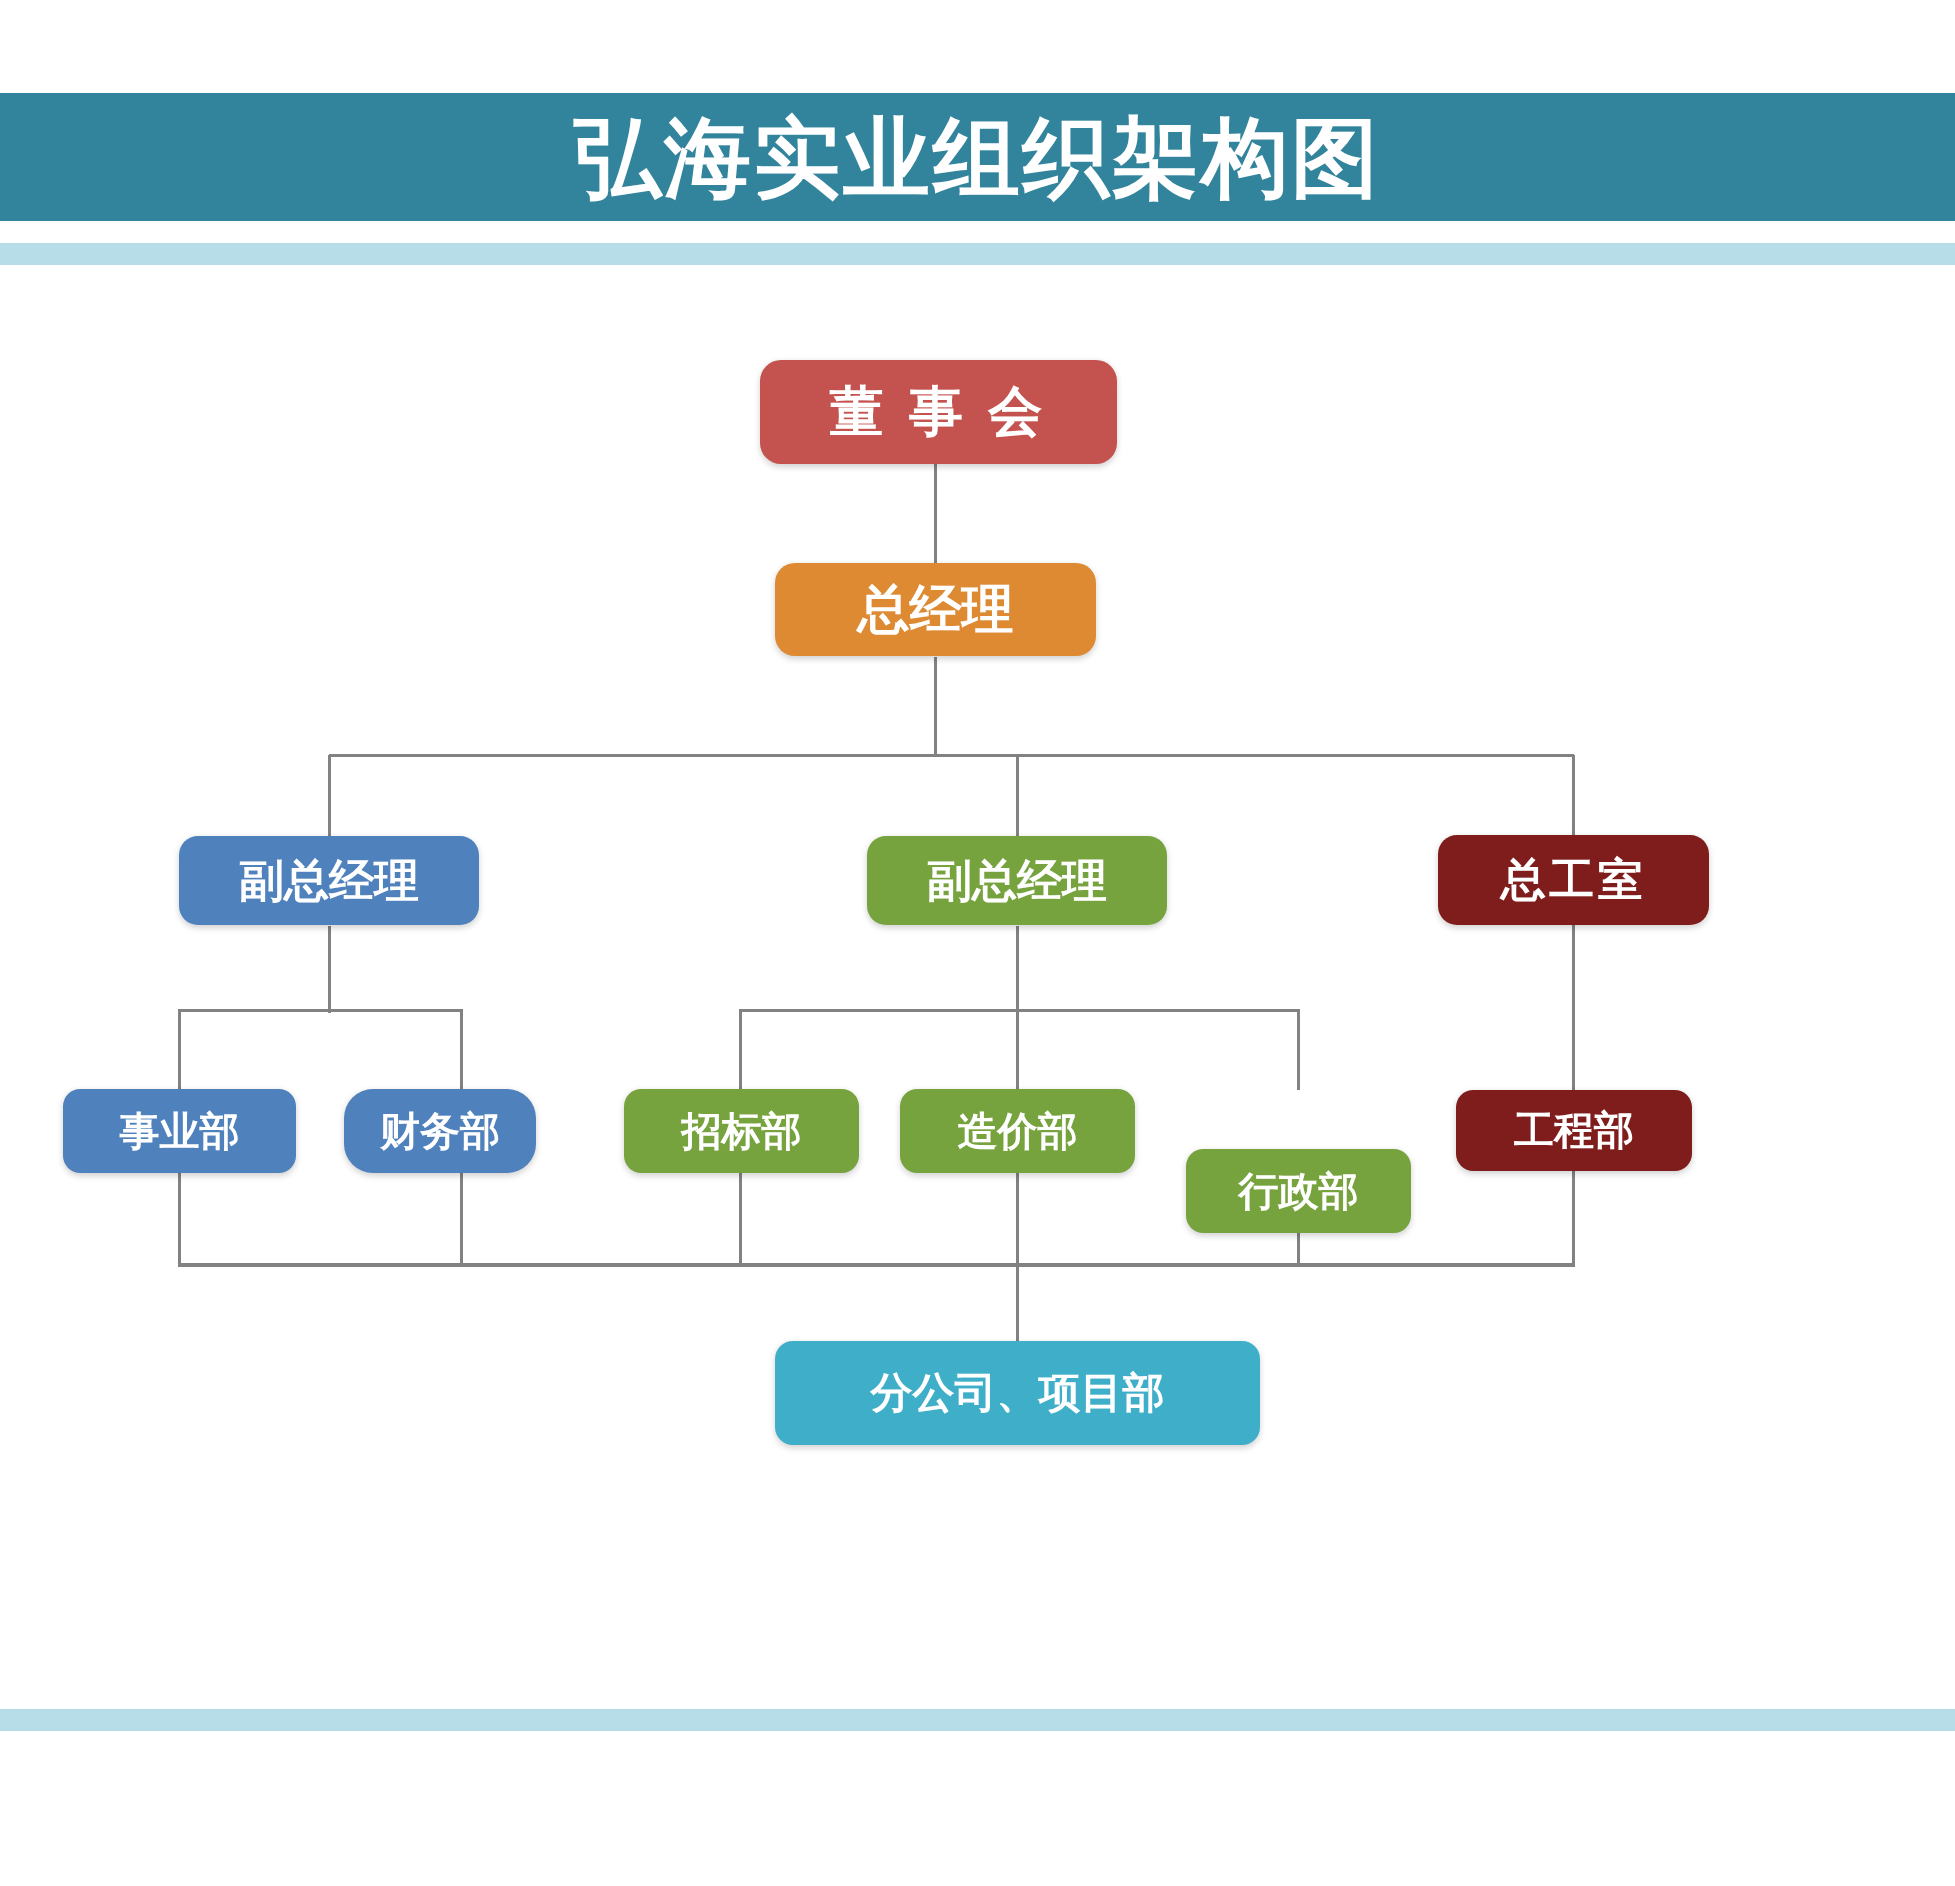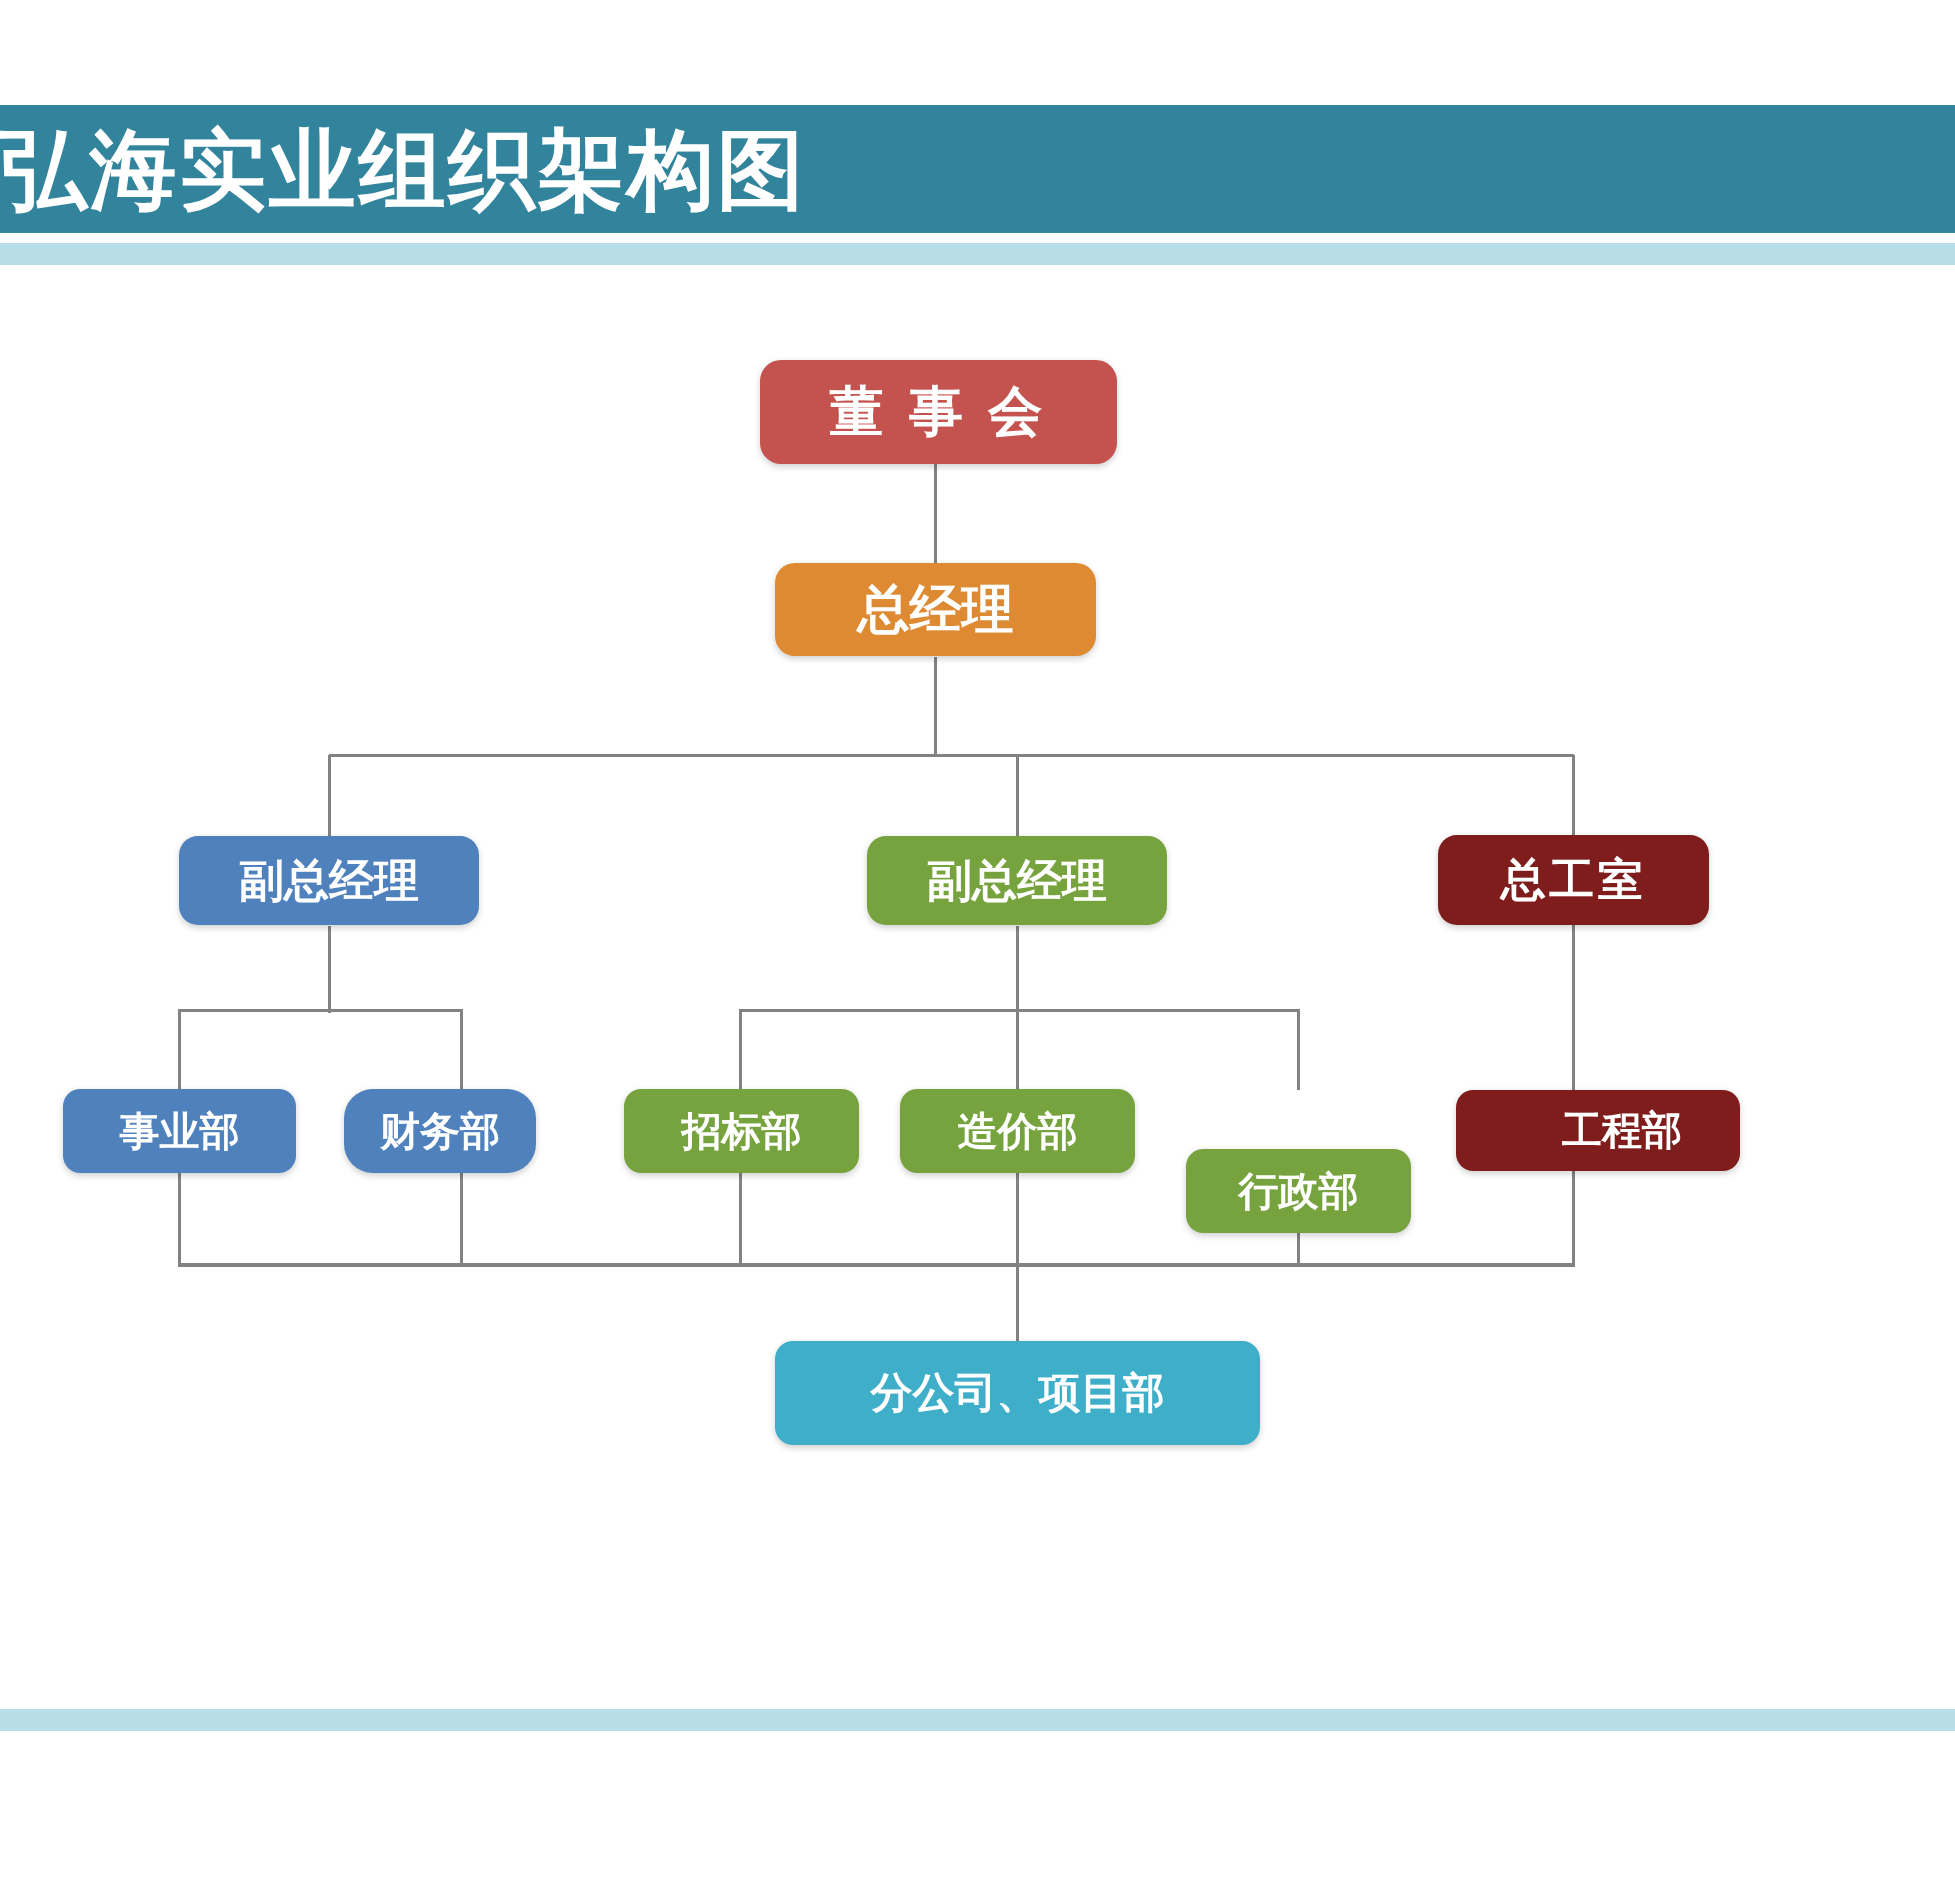--- a/index.html
+++ b/index.html
@@ -14,25 +14,26 @@
     height: 1886px;
     background: #ffffff;
     overflow: hidden;
   }
   .band {
     position: absolute;
     left: 0;
     width: 1955px;
   }
   .band-title {
-    top: 105px;
+    top: 93px;
     height: 128px;
     background: #31849B;
     display: flex;
     align-items: center;
+    justify-content: center;
   }
   .band-stripe-top    { top: 243px;  height: 21.6px; background: #B6DDE8; }
   .band-stripe-bottom { top: 1709px; height: 21.6px; background: #B6DDE8; }
   .page-title {
     color: #ffffff;
     font-size: 87px;
     font-weight: 900;
     letter-spacing: 2.6px;
     line-height: 1;
     white-space: nowrap;
@@ -136,21 +137,21 @@
   </div>
 
   <div class="node node-green" style="left:900px; top:1089px; width:235px; height:84px; border-radius:17.3px; font-size:40px;">
     <span>造价部</span>
   </div>
 
   <div class="node node-green" style="left:1186px; top:1149px; width:225px; height:84px; border-radius:17.3px; font-size:40px;">
     <span>行政部</span>
   </div>
 
-  <div class="node node-purple" style="left:1456px; top:1090px; width:236px; height:81px; border-radius:17.3px; font-size:40px;padding-left:48px;">
+  <div class="node node-purple" style="left:1456px; top:1090px; width:236px; height:81px; border-radius:17.3px; font-size:40px;">
     <span>工程部</span>
   </div>
 
   <div class="node node-teal" style="left:775px; top:1341px; width:485px; height:104px; border-radius:18px; font-size:42px;">
     <span>分公司、项目部</span>
   </div>
 
 </div>
 
 

